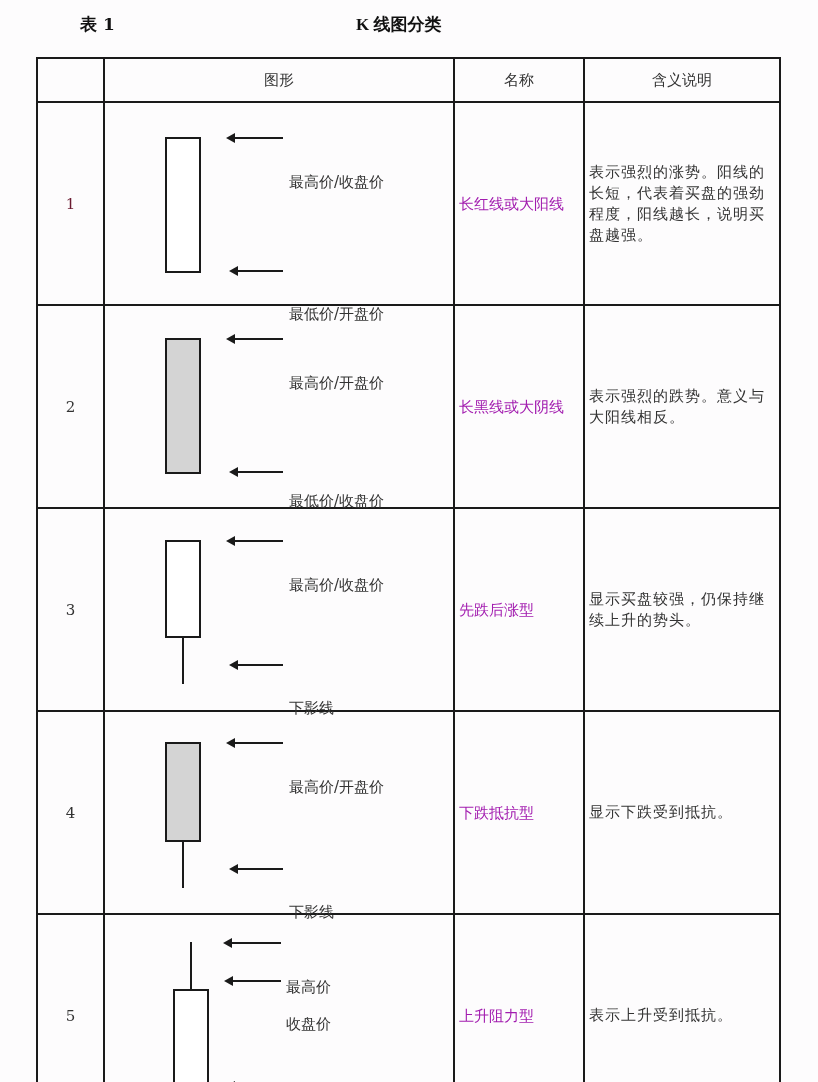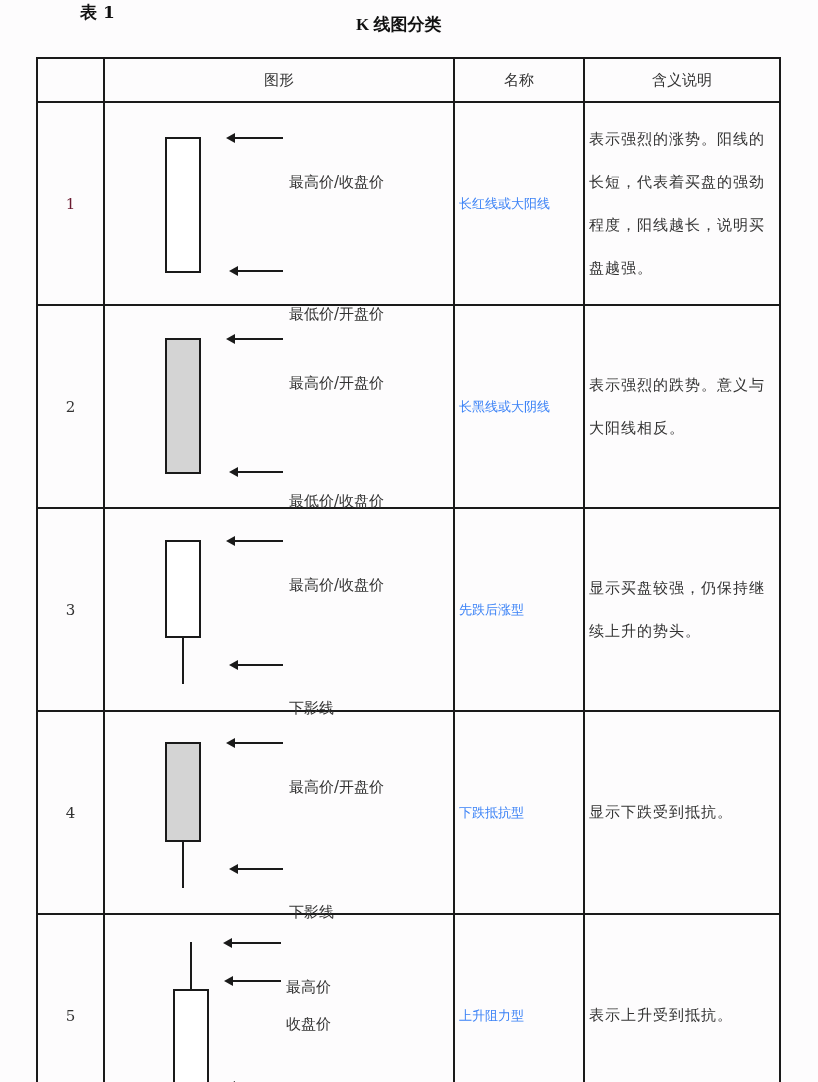--- a/index.html
+++ b/index.html
@@ -5,21 +5,21 @@
   html, body { margin: 0; padding: 0; }
   body {
     width: 818px; height: 1082px;
     background: #fdfcfd;
     font-family: "DejaVu Sans", "Liberation Sans", sans-serif;
     color: #222;
     position: relative;
     overflow: hidden;
   }
   .caption-label {
-    position: absolute; left: 80px; top: 1px;
+    position: absolute; left: 80px; top: 13px;
     font-family: "DejaVu Serif", "Liberation Serif", serif;
     font-weight: bold; font-size: 17px; color: #111;
   }
   .caption-title {
     position: absolute; left: 356px; top: 13px;
     font-family: Liberation Serif, serif;
     font-weight: bold; font-size: 17px; color: #111;
   }
   table.ktable {
     position: absolute; left: 36px; top: 57px;
@@ -30,22 +30,22 @@
   table.ktable td, table.ktable th {
     border: 2px solid #1a1a1a;
     padding: 4px;
     vertical-align: middle;
     font-weight: normal;
   }
   th { height: 34px; font-size: 15px; color: #333; text-align: center; }
   tr.row td { height: 193px; }
   td.num { text-align: center; font-family: "DejaVu Serif", "Liberation Serif", serif; font-size: 15px; color: #333; }
   td.num.red { color: #6a1a30; }
-  td.name { font-size: 13px; line-height: 32px; color: #3b82f6; padding: 0 14px 0 18px; }
-  td.desc { font-size: 15px; line-height: 43px; color: #333; padding: 0 10px 0 14px; letter-spacing: 1px; }
+  td.name { font-size: 15px; line-height: 32px; color: #a21caf; padding: 0 14px 0 18px; }
+  td.desc { font-size: 15px; line-height: 21px; color: #333; padding: 0 10px 0 14px; letter-spacing: 1px; }
   td.fig { position: relative; }
   .fig-wrap { position: relative; width: 100%; height: 193px; }
   .candle {
     position: absolute; width: 36px;
     border: 2px solid #1a1a1a; box-sizing: border-box;
     background: #fff;
   }
   .candle.filled { background: #d4d4d4; }
   .wick { position: absolute; width: 2px; background: #1a1a1a; }
   .arrow { position: absolute; height: 2px; background: #1a1a1a; }

